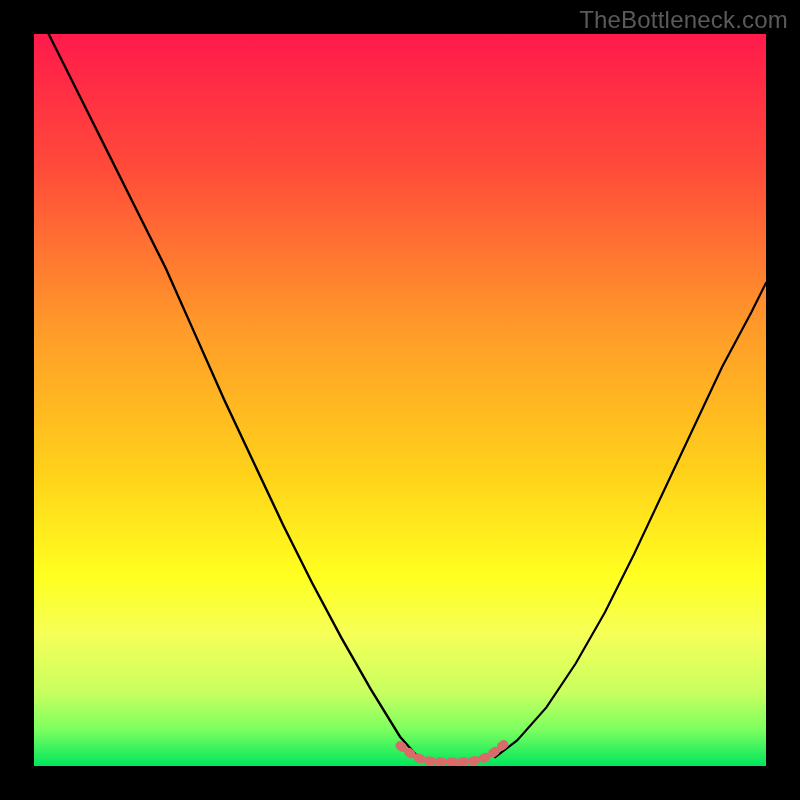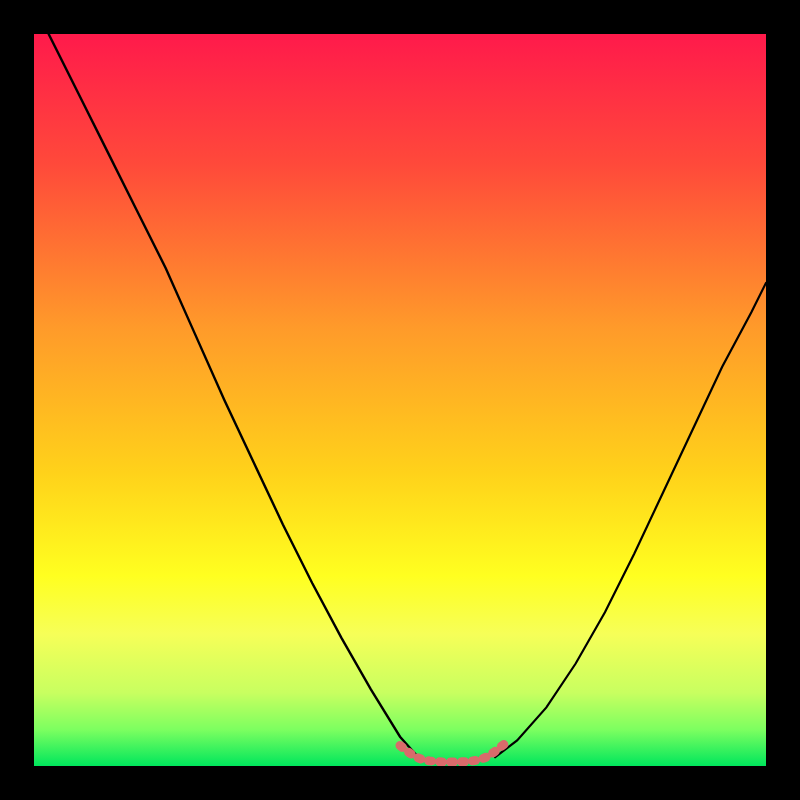--- a/index.html
+++ b/index.html
@@ -26,20 +26,21 @@
     top: 34px;
     width: 732px;
     height: 732px;
   }
   .plot svg { display: block; }
 </style>
 </head>
 <body>
 <div class="frame">
 
+  <div class="watermark">TheBottleneck.com</div>
 
   <div class="plot">
     <svg id="svg" width="732" height="732" viewBox="0 0 732 732">
         <defs>
           <linearGradient id="bg" x1="0" y1="0" x2="0" y2="1">
             <stop offset="0%" stop-color="#ff1a4b"></stop>
             <stop offset="18%" stop-color="#ff4a3a"></stop>
             <stop offset="40%" stop-color="#ff9a2a"></stop>
             <stop offset="60%" stop-color="#ffd21a"></stop>
             <stop offset="74%" stop-color="#ffff20"></stop>

